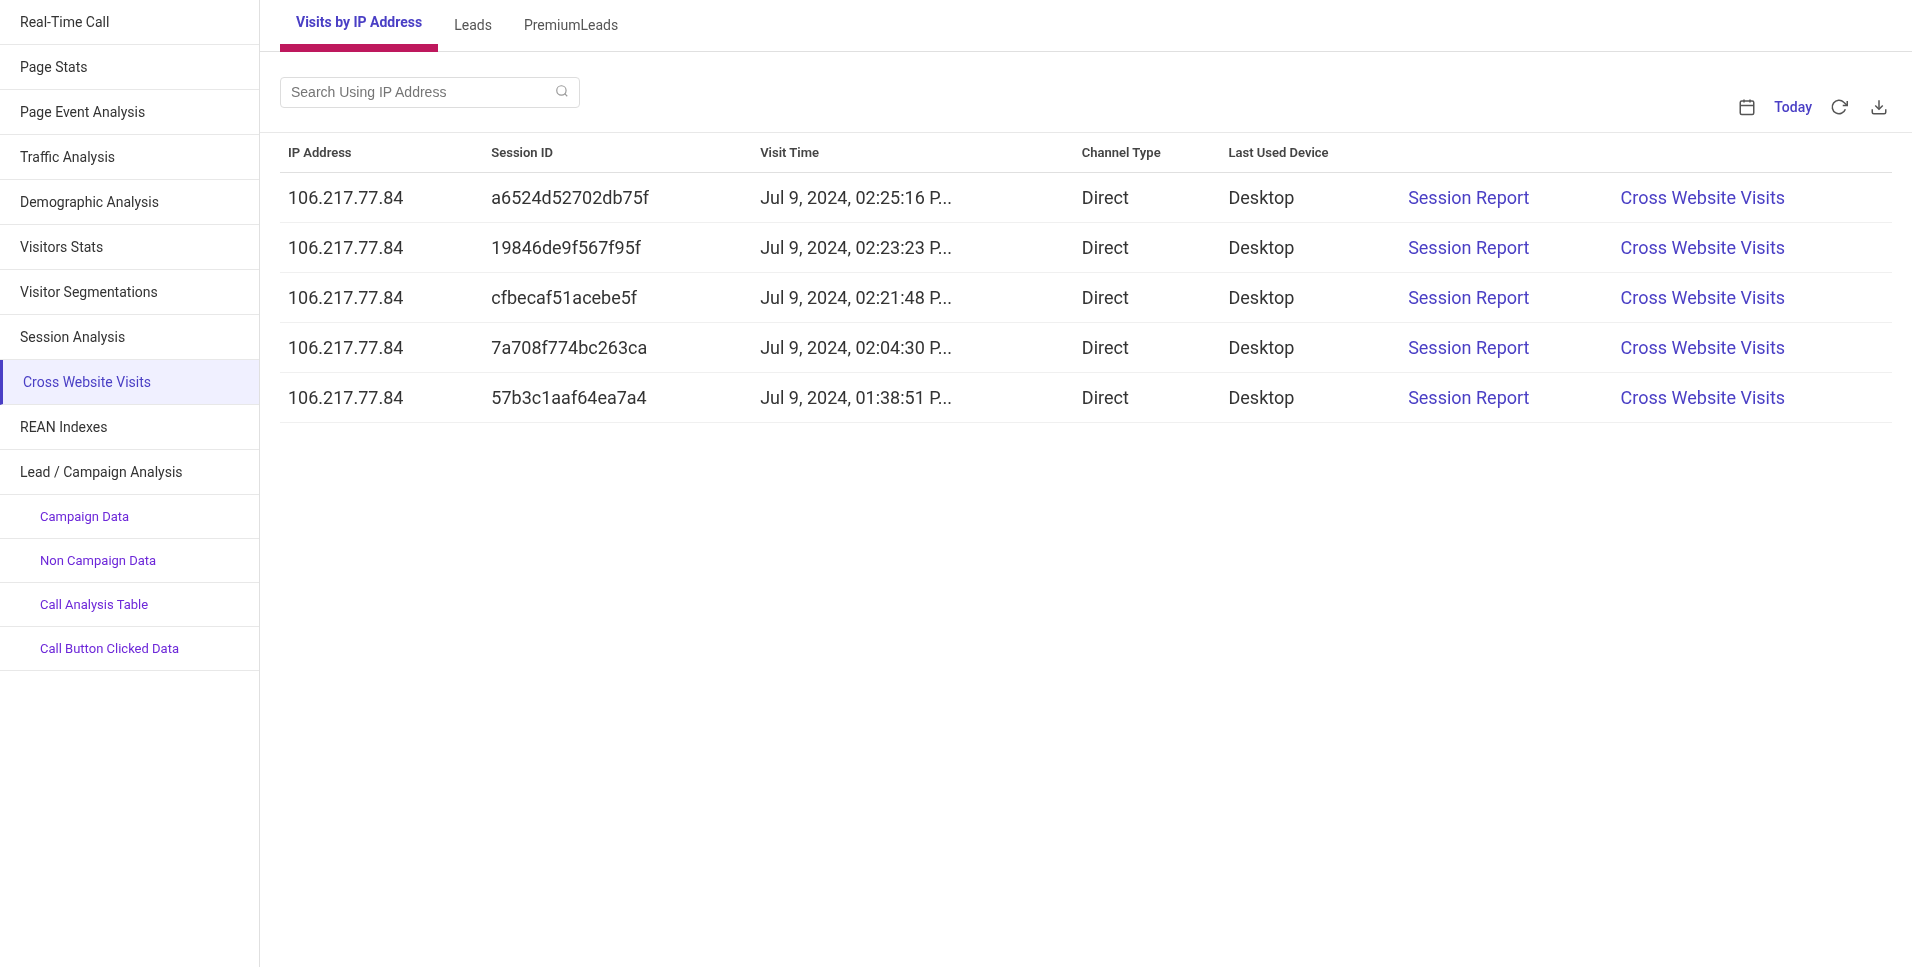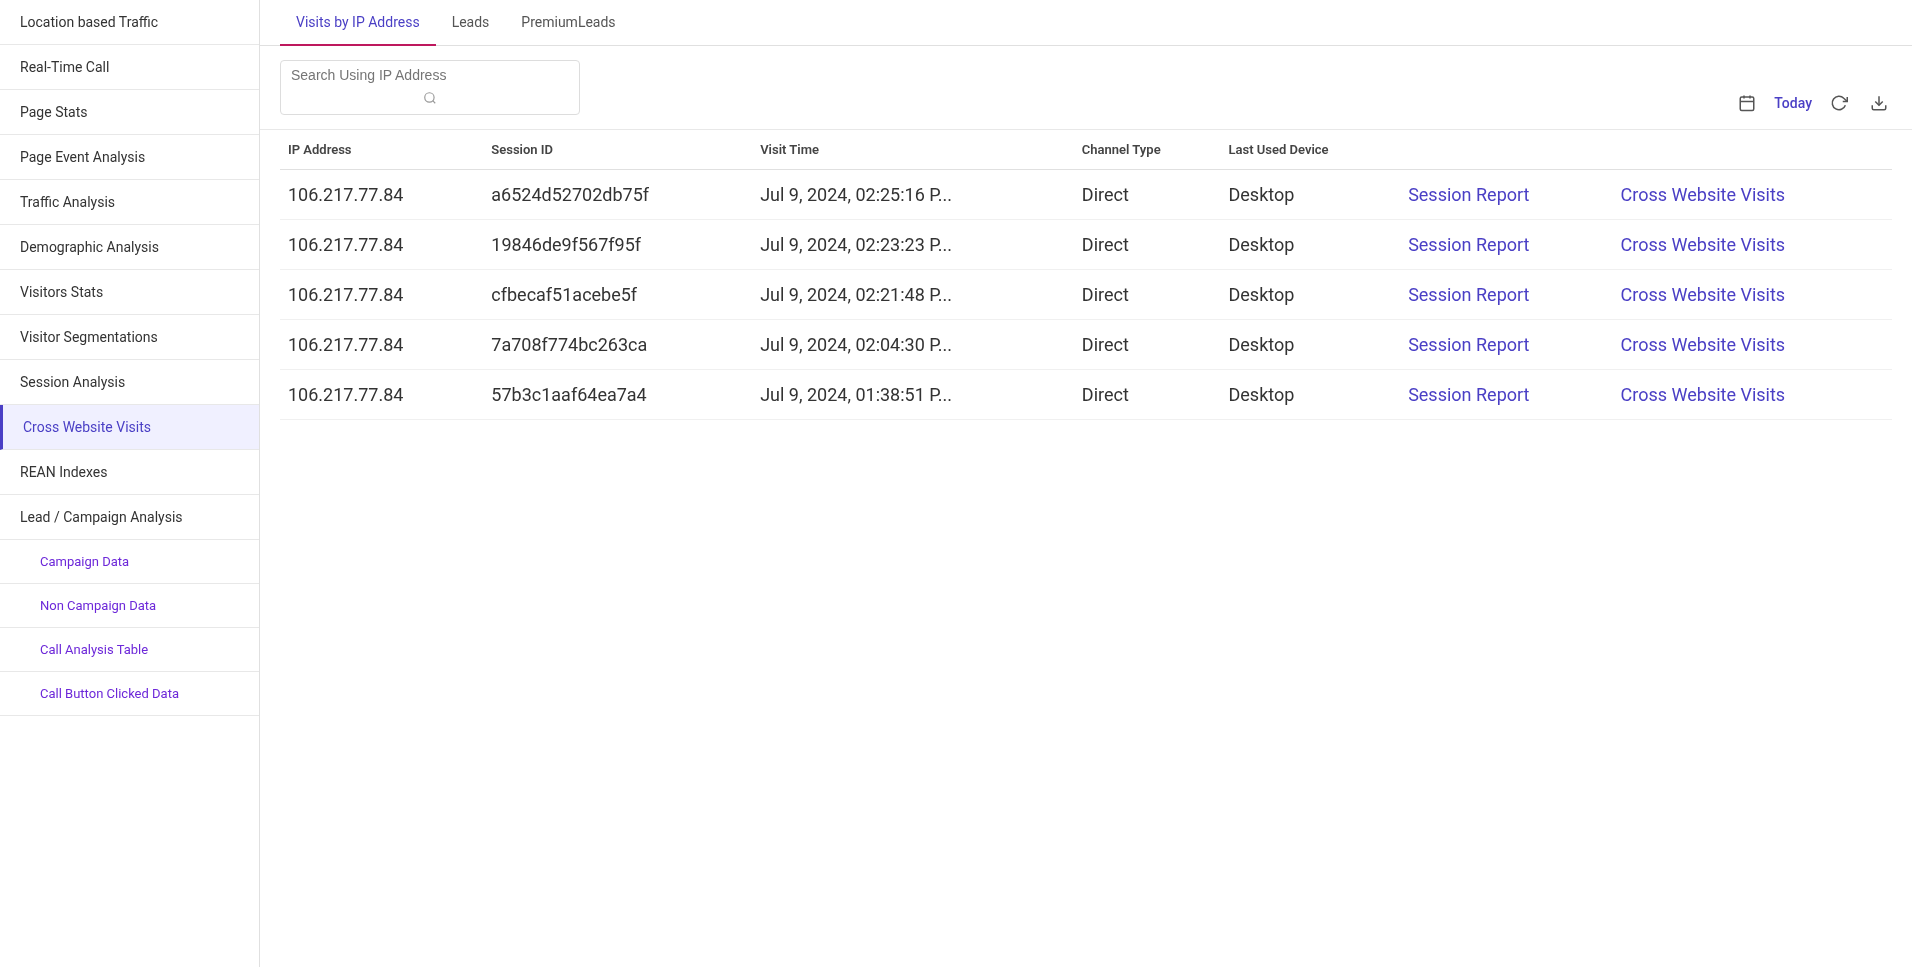--- a/index.html
+++ b/index.html
@@ -54,42 +54,41 @@
       padding: 14px 16px;
       cursor: pointer;
       color: #555;
       font-size: 14px;
       border-bottom: 2px solid transparent;
       margin-bottom: -1px;
       white-space: nowrap;
     }
     .tab.active {
       color: #4a3fc5;
-      border-bottom: 2px solid #be185d;
-      font-weight: 400;
+      border-bottom: 8px solid #be185d;
+      font-weight: 700;
     }
 
     
     .toolbar {
       display: flex;
       align-items: center;
       padding: 14px 20px;
       gap: 10px;
       border-bottom: 1px solid #e8e8e8;
       background: #fff;
     }
     .search-box {
       display: flex;
       align-items: center;
       border: 1px solid #ddd;
       border-radius: 4px;
       padding: 6px 10px;
       gap: 8px;
       width: 300px;
-      flex-direction: column;
     }
     .search-box input {
       border: none;
       outline: none;
       font-size: 14px;
       color: #555;
       background: transparent;
       width: 100%;
     }
     .search-icon-wrap {
@@ -151,21 +150,20 @@
     .link-blue {
       color: #4a3fc5;
       cursor: pointer;
       text-decoration: none;
     }
   </style>
 </head>
 <body>
 
 <nav class="sidebar">
-<div class="sidebar-item">Location based Traffic</div>
     <div class="sidebar-item">Real-Time Call</div>
     <div class="sidebar-item">Page Stats</div>
     <div class="sidebar-item">Page Event Analysis</div>
     <div class="sidebar-item">Traffic Analysis</div>
     <div class="sidebar-item">Demographic Analysis</div>
     <div class="sidebar-item">Visitors Stats</div>
     <div class="sidebar-item">Visitor Segmentations</div>
     <div class="sidebar-item">Session Analysis</div>
     <div class="sidebar-item active">Cross Website Visits</div>
     <div class="sidebar-item">REAN Indexes</div>

